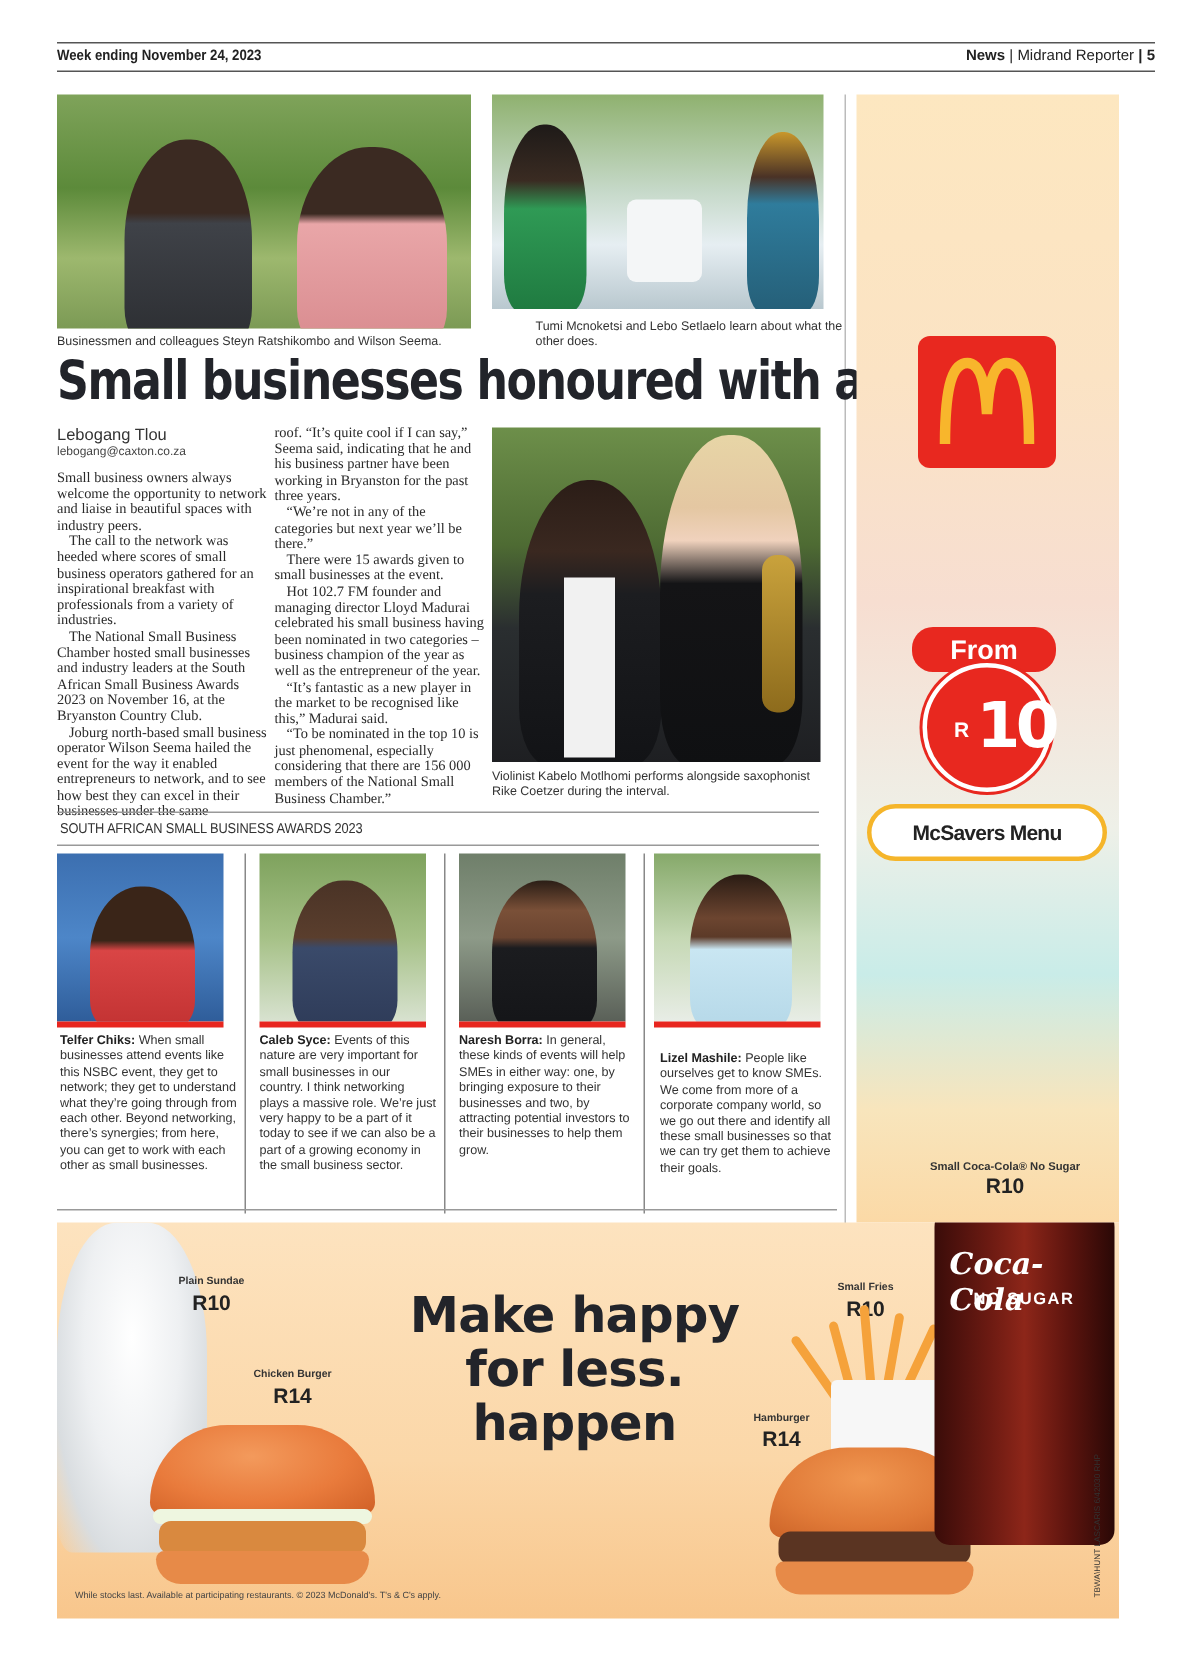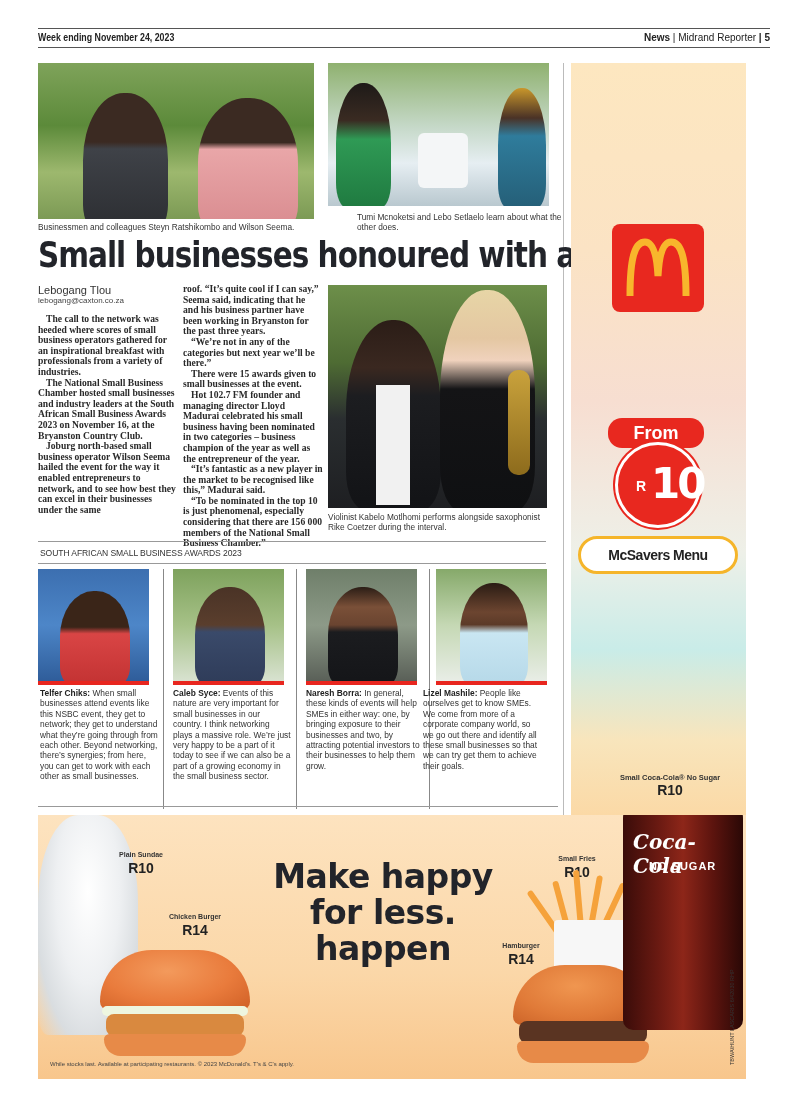--- a/index.html
+++ b/index.html
@@ -18,21 +18,21 @@
   .ph3 { left:328px; top:285px; width:219px; height:223px; background:linear-gradient(180deg,#6d8f4a 0%,#4e6b33 35%,#2a2e30 60%,#1e1f22 100%); }
   .person { position:absolute; border-radius:48% 48% 20% 20%; }
 
   .caption { position:absolute; font-family:"Liberation Sans", sans-serif; font-size:8.3px; line-height:10px; color:#333; }
 
   .headline { position:absolute; left:38px; top:234px; font-family:"DejaVu Sans", sans-serif; font-weight:bold; font-size:36px; letter-spacing:-1.2px; color:#22242a; transform:scaleX(0.82); transform-origin:left; white-space:nowrap; }
 
   .byline { position:absolute; left:38px; top:284px; font-size:11px; color:#333; }
   .email { position:absolute; left:38px; top:296px; font-size:8px; color:#444; }
 
-  .col { position:absolute; font-family:"Liberation Serif", serif; font-size:9.6px; line-height:10.6px; color:#2a2a2a; text-align:left;font-weight:bold; }
+  .col { position:absolute; font-family:"Liberation Serif", serif; font-size:9.6px; line-height:10.6px; color:#2a2a2a; text-align:left; }
   .col p { text-indent:0; }
   .col p.ind { text-indent:8px; }
 
   .section-rule { position:absolute; left:38px; width:508px; height:1px; background:#999; }
   .section-title { position:absolute; left:40px; top:547px; font-size:9.5px; color:#333; transform:scaleX(0.9); transform-origin:left; letter-spacing:-0.1px; }
 
   .pbox { position:absolute; top:569px; width:111px; height:112px; overflow:hidden; }
   .redbar { position:absolute; top:681px; width:111px; height:4px; background:#e8261f; }
   .quote { position:absolute; top:688px; width:118px; font-size:8.4px; line-height:10.4px; color:#333; }
   .quote b { font-weight:bold; color:#222; }
@@ -101,20 +101,21 @@
 <div class="caption" style="left:328px; top:212px; width:222px;margin-left:29px;">Tumi Mcnoketsi and Lebo Setlaelo learn about what the other does.</div>
 
 <div class="vsep" style="left:563px; top:63px; height:770px; background:#bbb;"></div>
 
 <div class="headline">Small businesses honoured with awards</div>
 
 <div class="byline">Lebogang Tlou</div>
 <div class="email">lebogang@caxton.co.za</div>
 
 <div class="col" style="left:38px; top:314px; width:140px;">
+  <p>Small business owners always welcome the opportunity to network and liaise in beautiful spaces with industry peers.</p>
   <p class="ind">The call to the network was heeded where scores of small business operators gathered for an inspirational breakfast with professionals from a variety of industries.</p>
   <p class="ind">The National Small Business Chamber hosted small businesses and industry leaders at the South African Small Business Awards 2023 on November 16, at the Bryanston Country Club.</p>
   <p class="ind">Joburg north-based small business operator Wilson Seema hailed the event for the way it enabled entrepreneurs to network, and to see how best they can excel in their businesses under the same</p>
 </div>
 
 <div class="col" style="left:183px; top:284px; width:140px;">
   <p>roof. “It’s quite cool if I can say,” Seema said, indicating that he and his business partner have been working in Bryanston for the past three years.</p>
   <p class="ind">“We’re not in any of the categories but next year we’ll be there.”</p>
   <p class="ind">There were 15 awards given to small businesses at the event.</p>
   <p class="ind">Hot 102.7 FM founder and managing director Lloyd Madurai celebrated his small business having been nominated in two categories – business champion of the year as well as the entrepreneur of the year.</p>
@@ -161,21 +162,21 @@
 <div class="quote" style="left:306px;">
   <b>Naresh Borra:</b>
   <span>In general, these kinds of events will help SMEs in either way: one, by bringing exposure to their businesses and two, by attracting potential investors to their businesses to help them grow.</span>
 </div>
 <div class="vsep" style="left:429px; top:569px; height:240px;"></div>
 
 <div class="pbox" style="left:436px; background:linear-gradient(180deg,#86a96a 0%,#c5d8b4 50%,#e8ede6 100%);">
   <div class="person" style="left:24px; top:14px; width:68px; height:104px; background:linear-gradient(180deg,#2a1c14 0%,#6c4530 28%,#5c3a28 40%,#c9e6f2 48%,#b5d8e8 100%);"></div>
 </div>
 <div class="redbar" style="left:436px;"></div>
-<div class="quote" style="left:423px;">
+<div class="quote" style="left:440px;margin-top:12px;">
   <b>Lizel Mashile:</b>
   <span>People like ourselves get to know SMEs. We come from more of a corporate company world, so we go out there and identify all these small businesses so that we can try get them to achieve their goals.</span>
 </div>
 
 <div class="section-rule" style="top:806px; width:520px;"></div>
 
 <div class="ad-right"></div>
 <div class="mlogo">
   <svg width="92" height="88" viewBox="0 0 92 88">
     <path d="M18 72 C18 30, 24 18, 33 18 C42 18, 45 34, 46 52 C47 34, 50 18, 59 18 C68 18, 74 30, 74 72" fill="none" stroke="#f8b62c" stroke-width="7" stroke-linecap="butt"></path>

